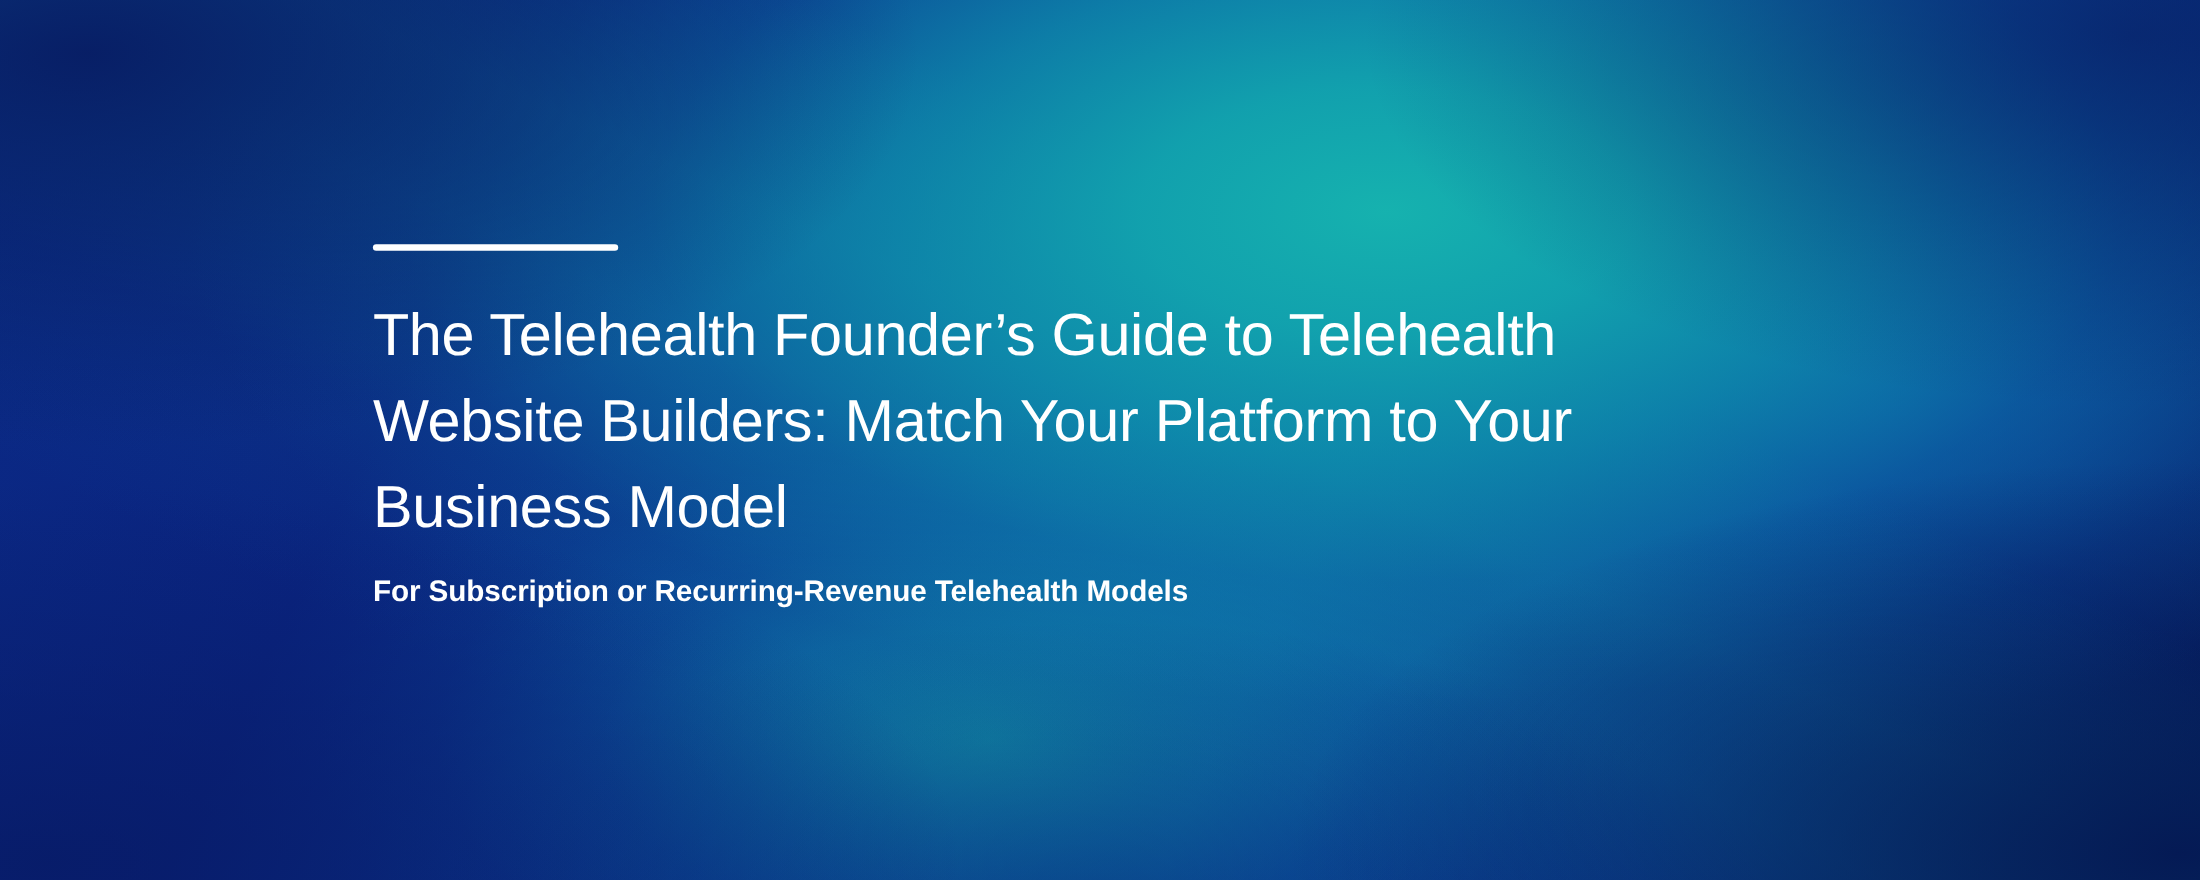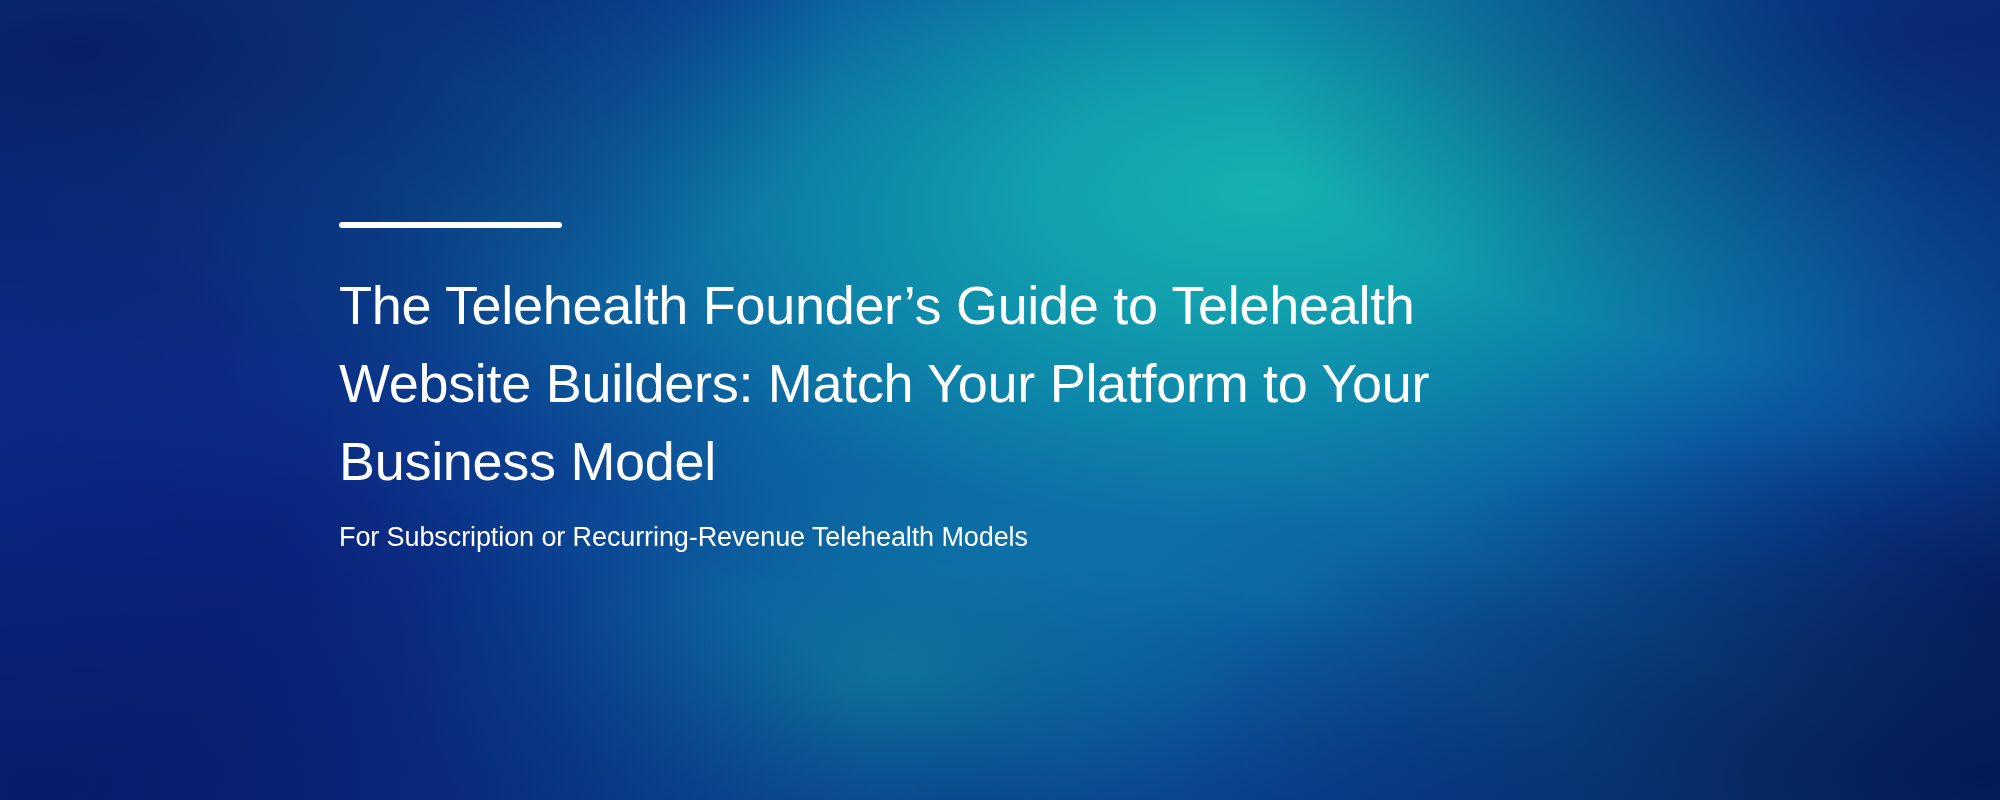--- a/index.html
+++ b/index.html
@@ -143,16 +143,16 @@
   <div class="bg-layer" id="bg-vignette"></div>
 
   <div id="content">
 
     <div id="rule" style="background: rgb(255, 255, 255);"></div>
 
     <h1 id="title" style="color: rgb(255, 255, 255);">The Telehealth Founder’s Guide to Telehealth
 Website Builders: Match Your Platform to Your
 Business Model</h1>
 
-    <p id="subtitle" style="color: rgb(255, 255, 255);">For Subscription or Recurring-Revenue Telehealth Models</p>
+    <p id="subtitle" style="color: rgb(255, 255, 255); font-weight: bold;">For Subscription or Recurring-Revenue Telehealth Models</p>
 
   </div>
 </div>
 
 </body></html>

